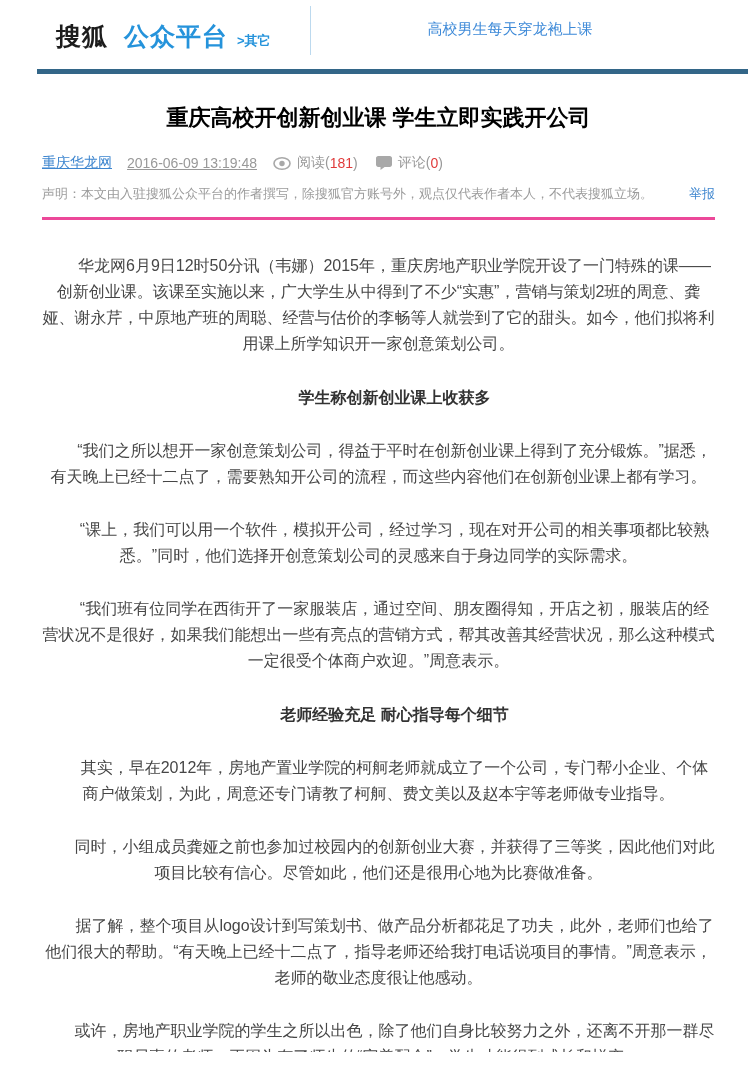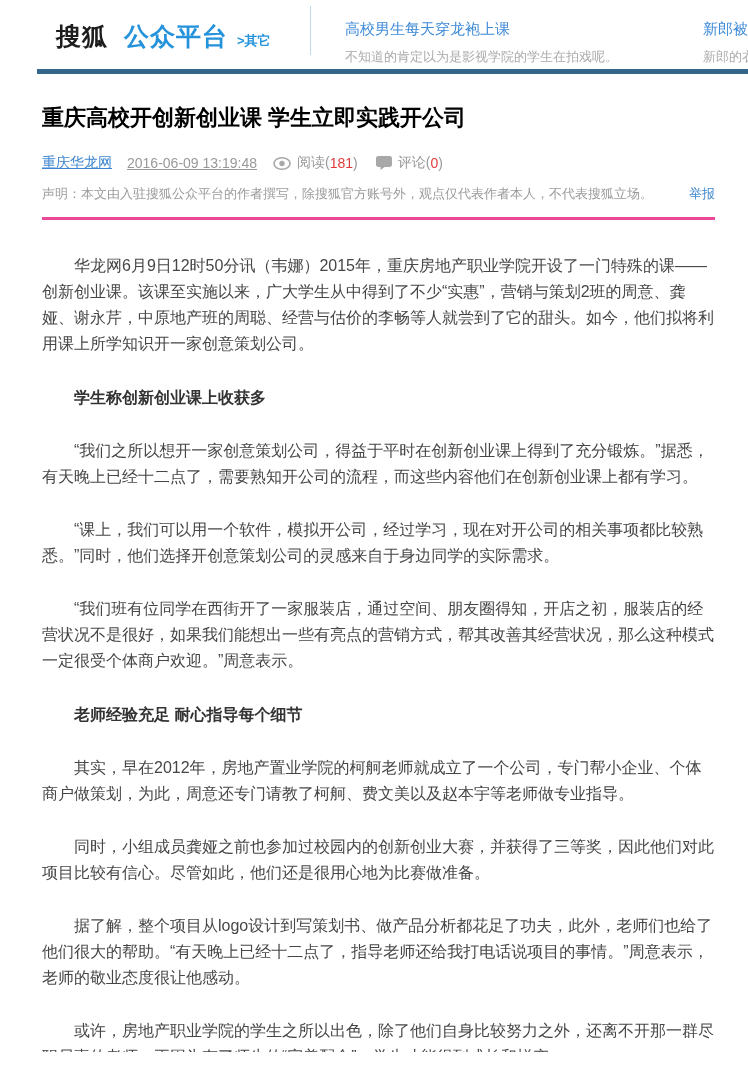--- a/index.html
+++ b/index.html
@@ -1,17 +1,17 @@
 <!DOCTYPE html>
 <html><head>
 <meta charset="utf-8">
 <style>
   html, body { margin: 0; padding: 0; background: #fff; }
   body { font-family: "Liberation Sans", "DejaVu Sans", sans-serif; }
-  .page { width: 748px; height: 1052px; background: #fff; overflow: hidden; position: relative; }
+  .page { width: 748px; height: 1052px; background: #fff; overflow: hidden; position: relative; text-align: center; }
 
   
   .header { position: relative; height: 69px; background: #fff; overflow: hidden; white-space: nowrap; }
   .logo { position: absolute; left: 56px; top: 20px; display: flex; align-items: flex-end; cursor: pointer; }
   .logo-black { font-size: 25px; font-weight: bold; color: #1c1c1c; letter-spacing: 1px; }
   .logo-blue  { font-size: 25px; font-weight: bold; color: #2593db; margin-left: 16px; letter-spacing: 1px; }
   .logo-cat   { font-size: 13px; font-weight: bold; color: #2593db; margin-left: 9px; margin-bottom: 3px; }
   .header-divider { position: absolute; left: 310px; top: 6px; width: 1px; height: 49px; background: #bcd9ee; }
   .headline { position: absolute; top: 20px; }
   .headline.first  { left: 345px; width: 330px; }
@@ -51,21 +51,20 @@
   <div class="header">
     <div class="logo">
       <span class="logo-black">搜狐</span>
       <span class="logo-blue">公众平台</span>
       <span class="logo-cat">&gt;其它</span>
     </div>
     <div class="header-divider"></div>
 
     <div class="headline first">
       <div class="hl-title">高校男生每天穿龙袍上课</div>
-      <div class="hl-sub">不知道的肯定以为是影视学院的学生在拍戏呢。</div>
     </div>
 
     <div class="headline second">
       <div class="hl-title">新郎被</div>
       <div class="hl-sub">新郎的衣</div>
     </div>
   </div>
 
   <div class="top-bar"></div>
 

